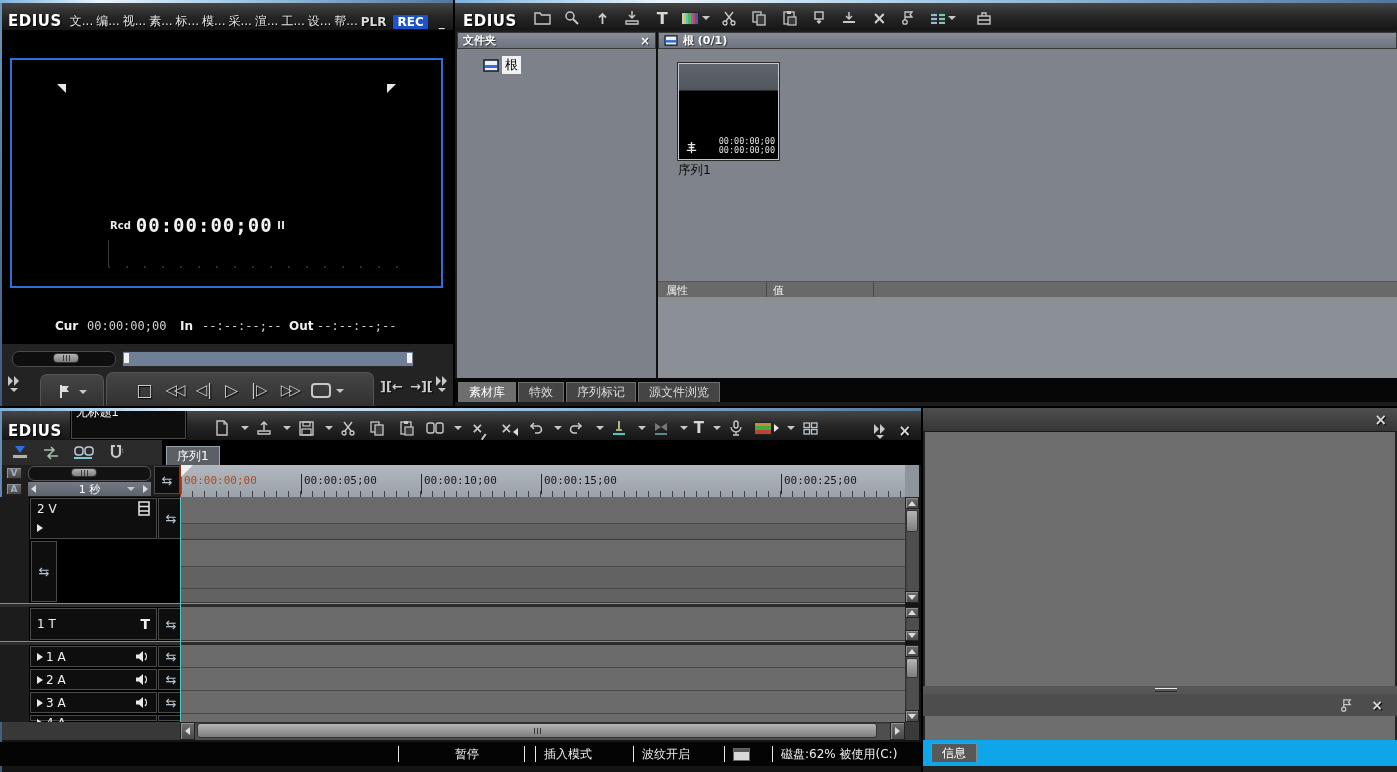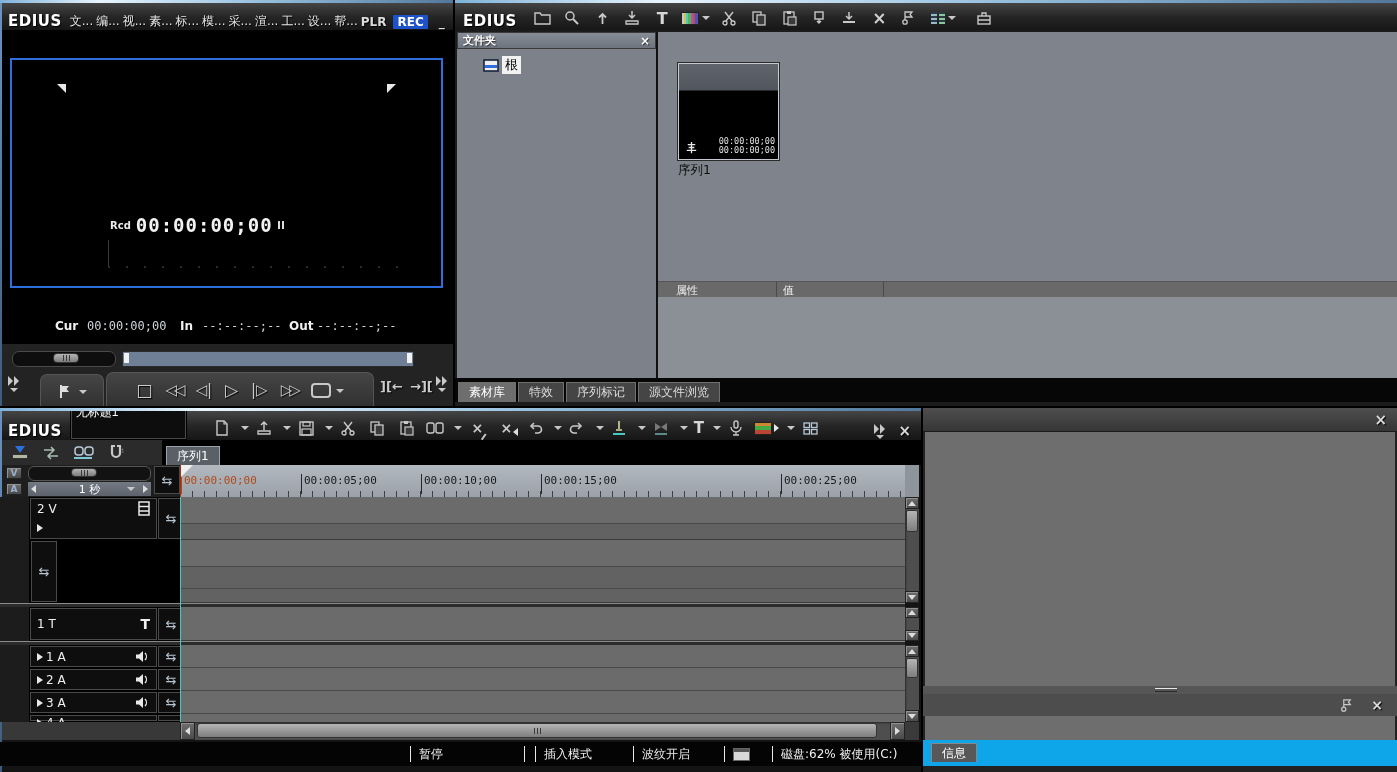--- a/index.html
+++ b/index.html
@@ -269,37 +269,44 @@
         <svg class="ic" width="16" height="13" viewBox="0 0 16 13">
           <rect x="1" y="1" width="14" height="11" fill="#f0f0f0" stroke="#16243c" stroke-width="1.6"></rect>
           <rect x="2" y="6" width="12" height="3" fill="#2e6edd"></rect>
           </svg>
         <span style="background:#f2f2f2;color:#000;padding:0 3px;font-size:13px;">根</span>
       </div>
     </div>
     <div class="abs" style="left:201px;top:32px;width:2px;height:346px;background:#111;"></div>
 
     <div class="abs" style="left:203px;top:32px;width:739px;height:346px;background:#7f848c;">
+      <div class="panehdr" style="gap:5px;">
+        <svg class="ic" width="14" height="11" viewBox="0 0 16 13">
+          <rect x="1" y="1" width="14" height="11" fill="#f0f0f0" stroke="#16243c" stroke-width="1.6"></rect>
+          <rect x="2" y="6" width="12" height="3" fill="#2e6edd"></rect>
+          </svg>
+        <span>根 (0/1)</span>
+      </div>
 
       <div class="abs" style="left:20px;top:31px;width:99px;height:95px;border:1px solid #c6cad0;box-shadow:0 0 0 1px #2a2a2a;background:#000;">
         <div style="height:26px;background:linear-gradient(#60656d,#51565e);border-bottom:1px solid #2a2a2a;"></div>
         <div style="position:relative;height:67px;background:#000;">
           <svg class="abs" style="left:5px;bottom:3px;" width="15" height="15" viewBox="0 0 16 16">
             <path d="M8 2v12M4 5h8M5 8h6M3 11h10" stroke="#e8e8e8" stroke-width="1.4" fill="none"></path>
             </svg>
           <div class="abs mono" style="right:3px;bottom:3px;text-align:right;font-size:8.5px;line-height:9px;color:#e0e0e0;">
             <div>00:00:00;00</div>
             <div>00:00:00;00</div>
           </div>
         </div>
       </div>
       <div class="abs" style="left:20px;top:130px;color:#0c0c0c;font-size:12.5px;">序列1</div>
 
       <div class="abs flex" style="left:0;top:249px;width:739px;height:16px;background:#696969;border-top:1px solid #555;border-bottom:1px solid #4b4b4b;color:#f2f2f2;font-size:11px;">
-        <span style="width:100px;padding-left:18px;">属性</span>
+        <span style="width:100px;padding-left:8px;">属性</span>
         <span style="width:100px;padding-left:6px;border-left:1px solid #4a4a4a;height:16px;display:flex;align-items:center;">值</span>
         <span style="flex:1;border-left:1px solid #4a4a4a;height:16px;"></span>
       </div>
       <div class="abs" style="left:0;top:265px;width:739px;height:81px;background:#8b8f96;"></div>
     </div>
 
     <div class="abs flex" style="left:0;top:378px;width:942px;height:24px;background:#060606;padding-left:3px;gap:2px;align-items:flex-end;box-sizing:border-box;">
       <span class="tab active">素材库</span>
       <span class="tab">特效</span>
       <span class="tab">序列标记</span>
@@ -654,21 +661,21 @@
           <i></i>
           <i></i>
         </div>
       <div class="sbtn" style="position:absolute;right:0;top:0;width:15px;height:18px;">
           <i class="arr"></i>
         </div>
     </div>
     <div class="abs" style="left:905px;top:314px;width:14px;height:18px;background:#3a3a3a;"></div>
 
     <div class="abs" style="left:0;top:334px;width:921px;height:24px;background:#040404;">
-      <span class="statusitem" style="left:410px;width:120px;">
+      <span class="statusitem" style="left:398px;width:120px;justify-content:center;">
           <span>暂停</span>
         </span>
       <span class="statusitem" style="left:524px;width:2px;padding-left:0;"></span>
       <span class="statusitem" style="left:535px;width:88px;">
           <span>插入模式</span>
         </span>
       <span class="statusitem" style="left:633px;width:80px;">
           <span>波纹开启</span>
         </span>
       <span class="statusitem" style="left:724px;width:40px;">

